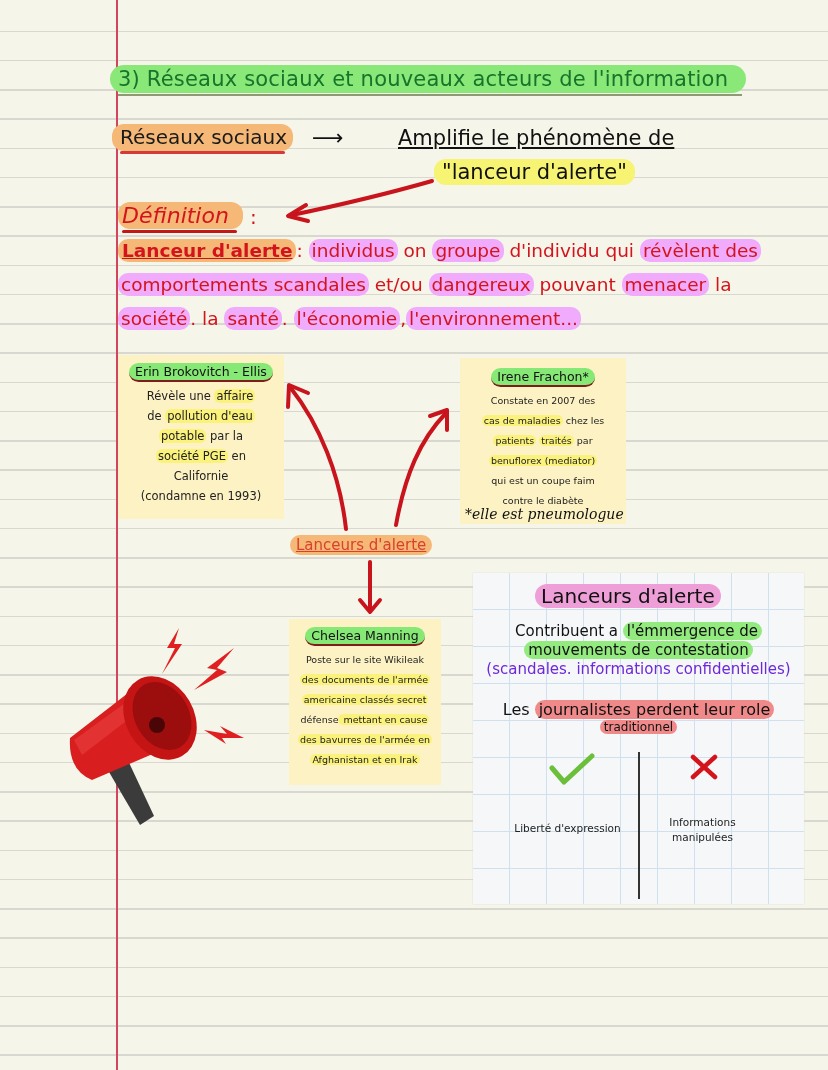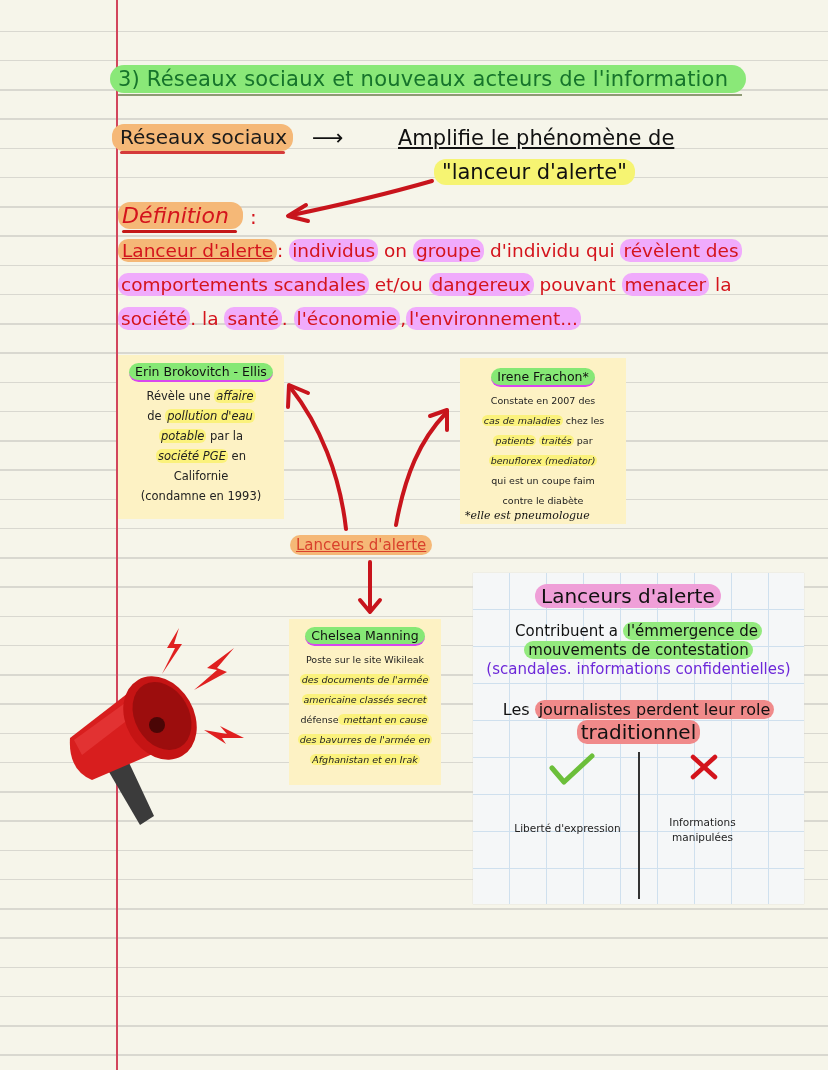--- a/index.html
+++ b/index.html
@@ -24,47 +24,47 @@
 
   #definition { left: 118px; top: 202px; font-size: 22px; color: #d4141c; padding: 1px 14px 1px 4px; border-radius: 12px; background: #f5b877; font-style: italic; }
   #definition:after { content:""; position:absolute; left:4px; right:6px; bottom:-4px; height:3px; background:#c41818; border-radius:2px; }
   #def-colon { left: 250px; top: 205px; font-size: 20px; color: #d4141c; }
 
   .defline { left: 118px; font-size: 18.5px; color: #d4141c; white-space: nowrap; }
   #defl1 { top: 240px; }
   #defl2 { top: 274px; }
   #defl3 { top: 308px; }
   .defline .y { background: #f0abfc; border-radius: 10px; padding: 1px 3px; }
-  .defline .term { background: #f5b877; border-radius: 10px; padding: 1px 4px; text-decoration: underline; text-decoration-color: #c41818; }
+  .defline .term { background: #f5b877; border-radius: 10px; padding: 1px 4px; text-decoration: underline; text-decoration-color: #c41818; font-weight: bold; }
 
   .card { position: absolute; z-index: 2; background: #fdf2c4; text-align: center; color: #222; }
   #card-erin { left: 118px; top: 355px; width: 166px; height: 164px; }
   #card-irene { left: 460px; top: 358px; width: 166px; height: 166px; }
   #card-chelsea { left: 289px; top: 619px; width: 152px; height: 166px; }
-  .card-title { display: inline-block; font-size: 12.5px; color: #111; padding: 1px 6px; border-radius: 10px; background: #86e875; border-bottom: 2px solid #d946ef; }
+  .card-title { display: inline-block; font-size: 12.5px; color: #111; padding: 1px 6px; border-radius: 10px; background: #86e875; border-bottom: 2px solid #7f1d1d; }
   .card-body { font-size: 11.5px; line-height: 20px; }
   #card-irene .card-body, #card-chelsea .card-body { font-size: 9.5px; line-height: 20px; }
-  .card-body .y { background: #fbf27c; border-radius: 6px; padding: 0 2px; font-style: italic; }
-  #irene-note { position: absolute; left: 5px; bottom: 2px; font-family: "DejaVu Serif", serif; font-style: italic; font-size: 11px; color: #111; }
+  .card-body .y { background: #fbf27c; border-radius: 6px; padding: 0 2px; }
+  #irene-note { position: absolute; left: 5px; bottom: 2px; font-family: "DejaVu Serif", serif; font-style: italic; font-size: 14px; color: #111; }
 
   #lanceurs-center { left: 290px; top: 535px; font-size: 15px; color: #d9412c; padding: 1px 6px; border-radius: 10px; background: #f5b877; text-decoration: underline; text-decoration-color: #d9412c; }
 
   #grid-panel { position: absolute; z-index: 2; left: 473px; top: 573px; width: 331px; height: 331px;
     background-color: #f5f7f8;
     background-image:
       repeating-linear-gradient(to right, transparent 0, transparent 36px, #cfe0ee 36px, #cfe0ee 37px),
       repeating-linear-gradient(to bottom, transparent 0, transparent 36px, #cfe0ee 36px, #cfe0ee 37px);
     box-shadow: 0 0 1px #ccc;
   }
   #panel-title { left: 535px; top: 584px; font-size: 20px; color: #111; padding: 0 6px; border-radius: 12px; background: #ef9fd8; }
   #panel-l1 { left: 473px; width: 331px; text-align: center; top: 622px; font-size: 15px; color: #111; }
   #panel-l2 { left: 473px; width: 331px; text-align: center; top: 641px; font-size: 15px; color: #111; }
   #panel-l3 { left: 473px; width: 331px; text-align: center; top: 660px; font-size: 15px; color: #6d28d9; }
   #panel-l4 { left: 473px; width: 331px; text-align: center; top: 700px; font-size: 16px; color: #111; }
-  #panel-l5 { left: 473px; width: 331px; text-align: center; top: 720px; font-size: 20px; color: #111; }
+  #panel-l5 { left: 473px; width: 331px; text-align: center; top: 720px; font-size: 12px; color: #111; }
   #panel-l1 .g, #panel-l2 .g { background: #93ea7e; border-radius: 10px; padding: 0 4px; margin-top: 40px; }
   #panel-l4 .s, #panel-l5 .s { background: #f08a8a; border-radius: 10px; padding: 0 4px; margin-top: 16px; }
   #divider { left: 638px; top: 752px; width: 2px; height: 147px; background: #333; }
   #liberte { left: 505px; top: 822px; width: 125px; text-align: center; font-size: 10.5px; color: #222; }
   #manip { left: 655px; top: 815px; width: 95px; text-align: center; font-size: 10.5px; color: #222; line-height: 15px; }
 </style>
 </head>
 <body>
 
 <div class="margin-line"></div>

